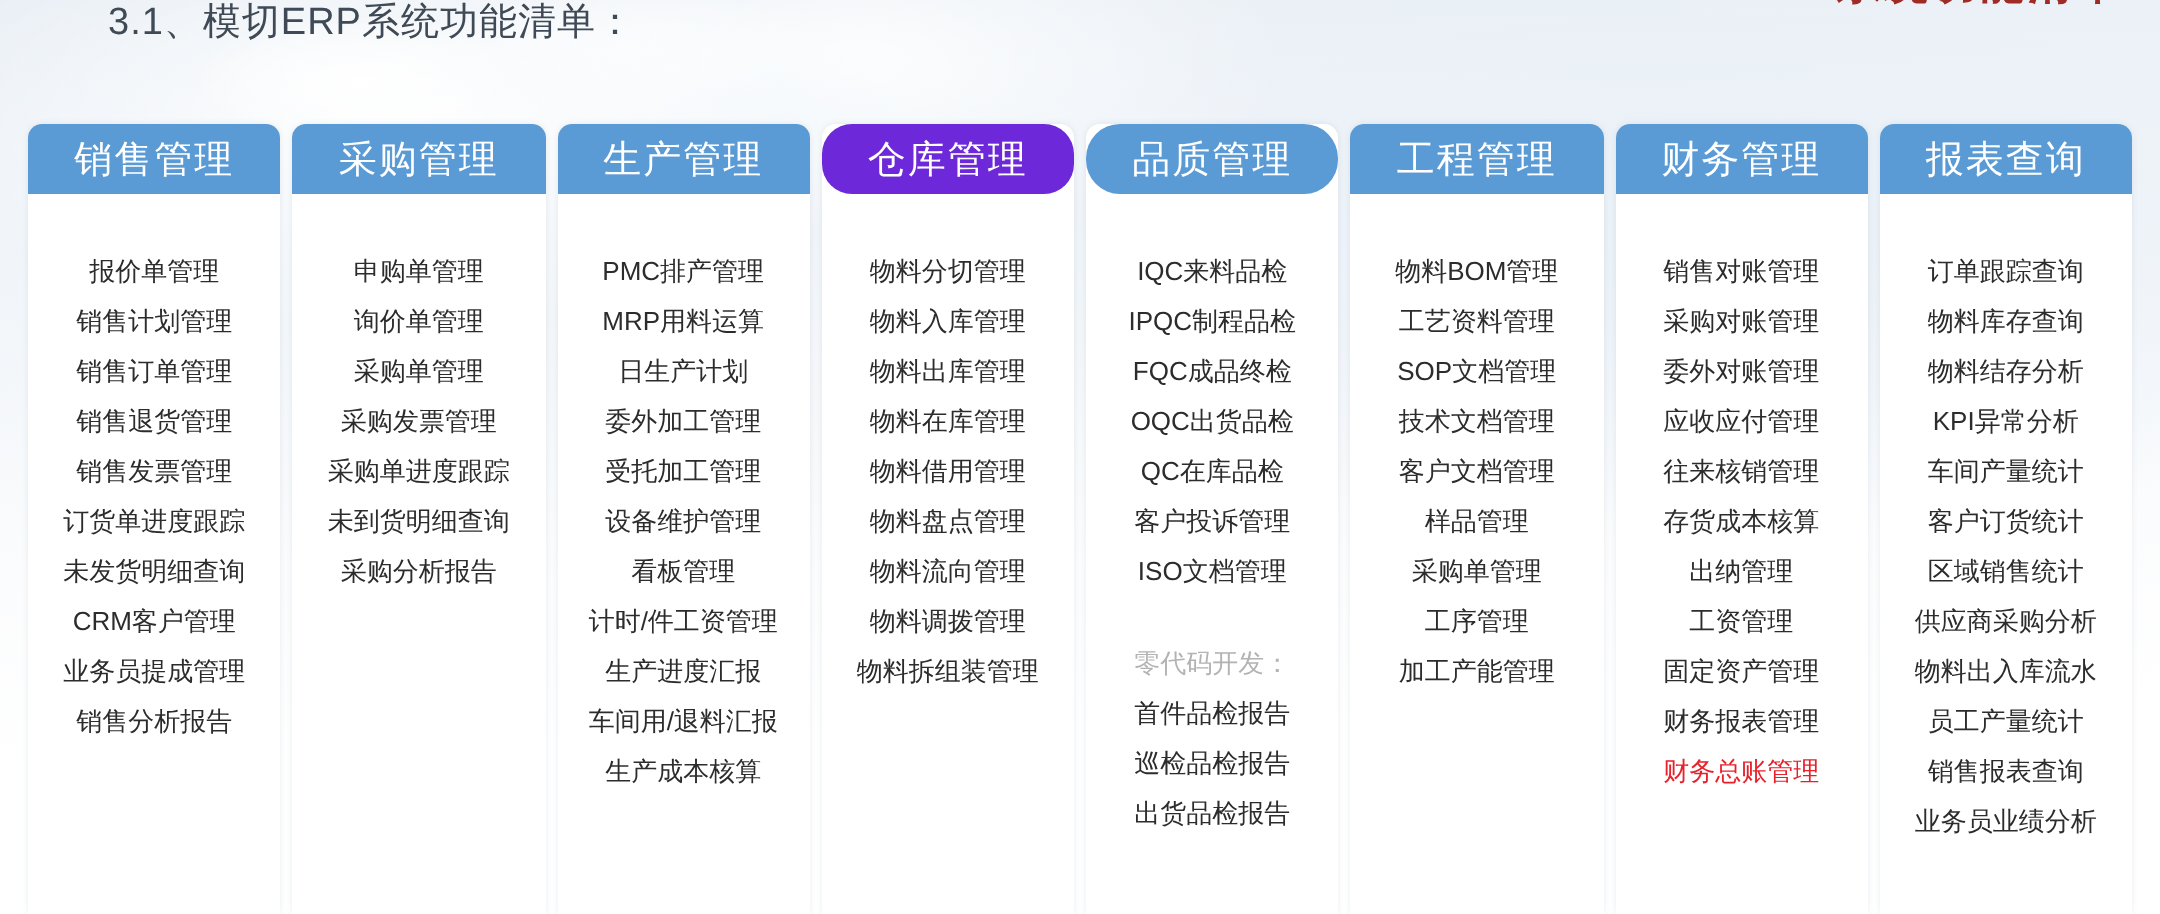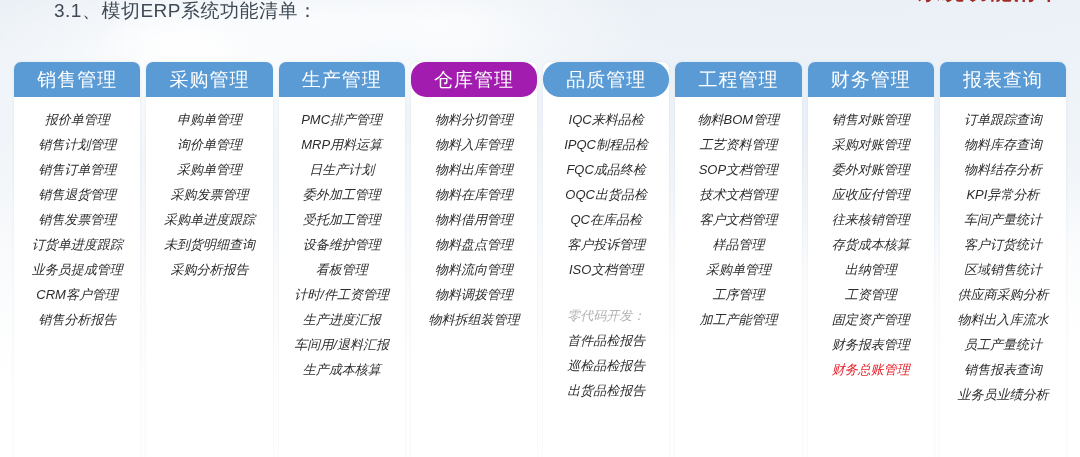--- a/index.html
+++ b/index.html
@@ -106,25 +106,24 @@
     align-items: center;
     justify-content: center;
     font-size: 19px;
     letter-spacing: 1px;
     white-space: nowrap;
     flex: 0 0 auto;
   }
 
   .card-body {
     flex: 1 1 auto;
-    padding: 10px 2px 0 2px;
+    padding: 26px 2px 0 2px;
     display: flex;
     flex-direction: column;
     overflow: hidden;
-    font-style: italic;
   }
 
   .item {
     font-size: 13px;
     line-height: 25px;
     color: #2c2c2c;
     white-space: nowrap;
     text-align: center;
   }
   .item.muted {
@@ -146,22 +145,23 @@
   <div class="grid">
       <div class="card">
         <div class="card-header" style="background: rgb(91, 155, 213);">销售管理</div>
         <div class="card-body">
           <div class="item">报价单管理</div>
           <div class="item">销售计划管理</div>
           <div class="item">销售订单管理</div>
           <div class="item">销售退货管理</div>
           <div class="item">销售发票管理</div>
           <div class="item">订货单进度跟踪</div>
+          <div class="item">未发货明细查询</div>
+          <div class="item">CRM客户管理</div>
           <div class="item">业务员提成管理</div>
-          <div class="item">CRM客户管理</div>
           <div class="item">销售分析报告</div>
         </div>
       </div>
       <div class="card">
         <div class="card-header" style="background: rgb(91, 155, 213);">采购管理</div>
         <div class="card-body">
           <div class="item">申购单管理</div>
           <div class="item">询价单管理</div>
           <div class="item">采购单管理</div>
           <div class="item">采购发票管理</div>
@@ -180,21 +180,21 @@
           <div class="item">受托加工管理</div>
           <div class="item">设备维护管理</div>
           <div class="item">看板管理</div>
           <div class="item">计时/件工资管理</div>
           <div class="item">生产进度汇报</div>
           <div class="item">车间用/退料汇报</div>
           <div class="item">生产成本核算</div>
         </div>
       </div>
       <div class="card">
-        <div class="card-header" style="background: #a21caf; border-radius: 15px;">仓库管理</div>
+        <div class="card-header" style="background: #6d28d9; border-radius: 15px;">仓库管理</div>
         <div class="card-body">
           <div class="item">物料分切管理</div>
           <div class="item">物料入库管理</div>
           <div class="item">物料出库管理</div>
           <div class="item">物料在库管理</div>
           <div class="item">物料借用管理</div>
           <div class="item">物料盘点管理</div>
           <div class="item">物料流向管理</div>
           <div class="item">物料调拨管理</div>
           <div class="item">物料拆组装管理</div>

